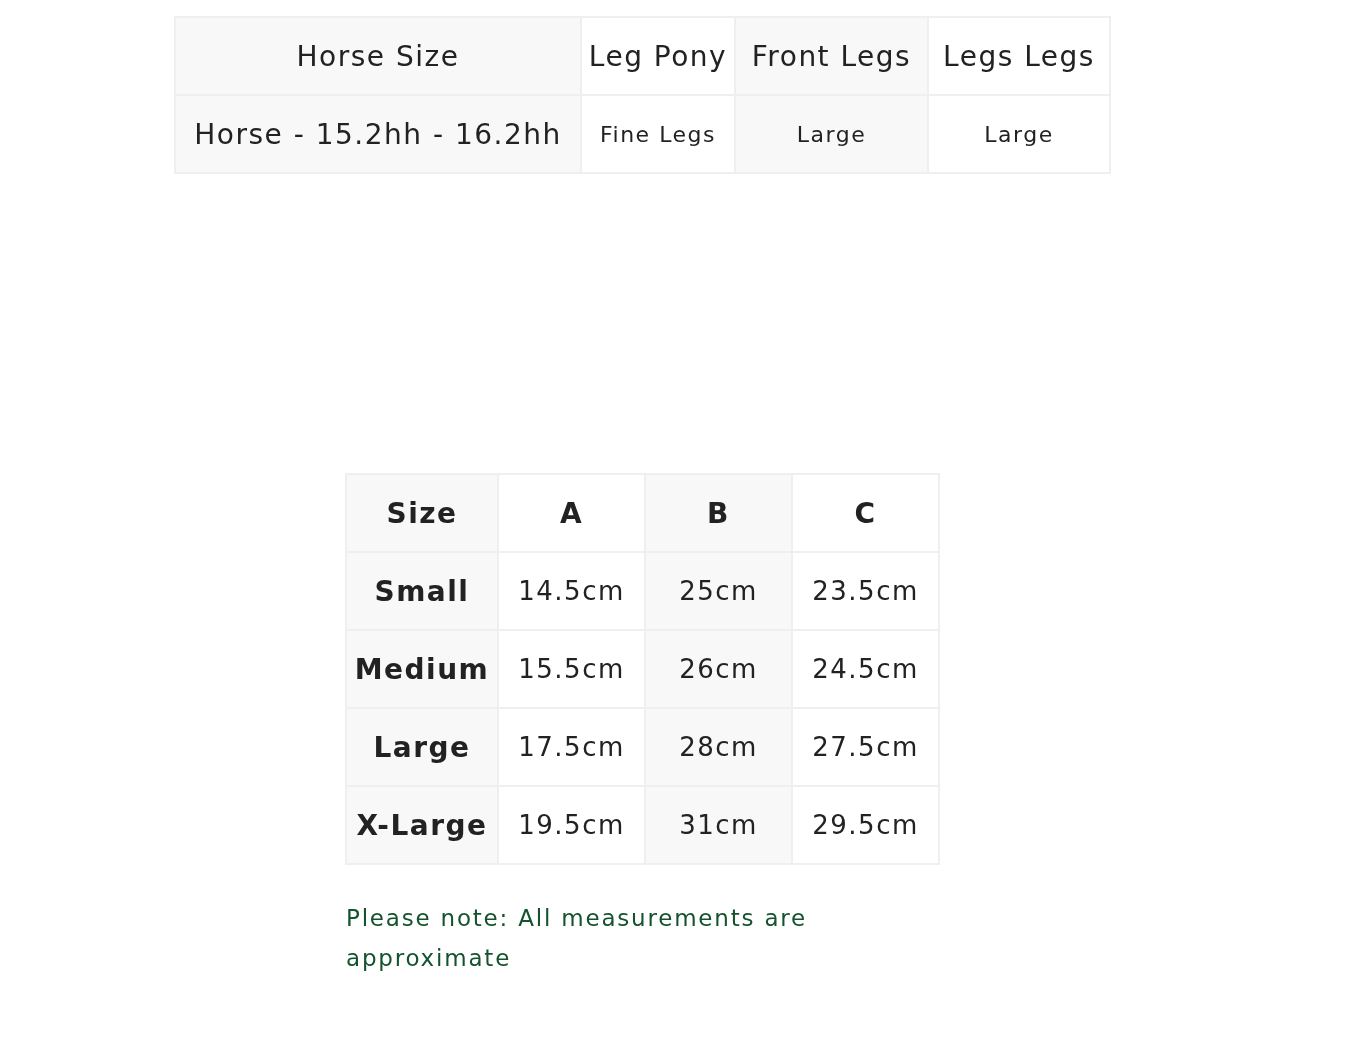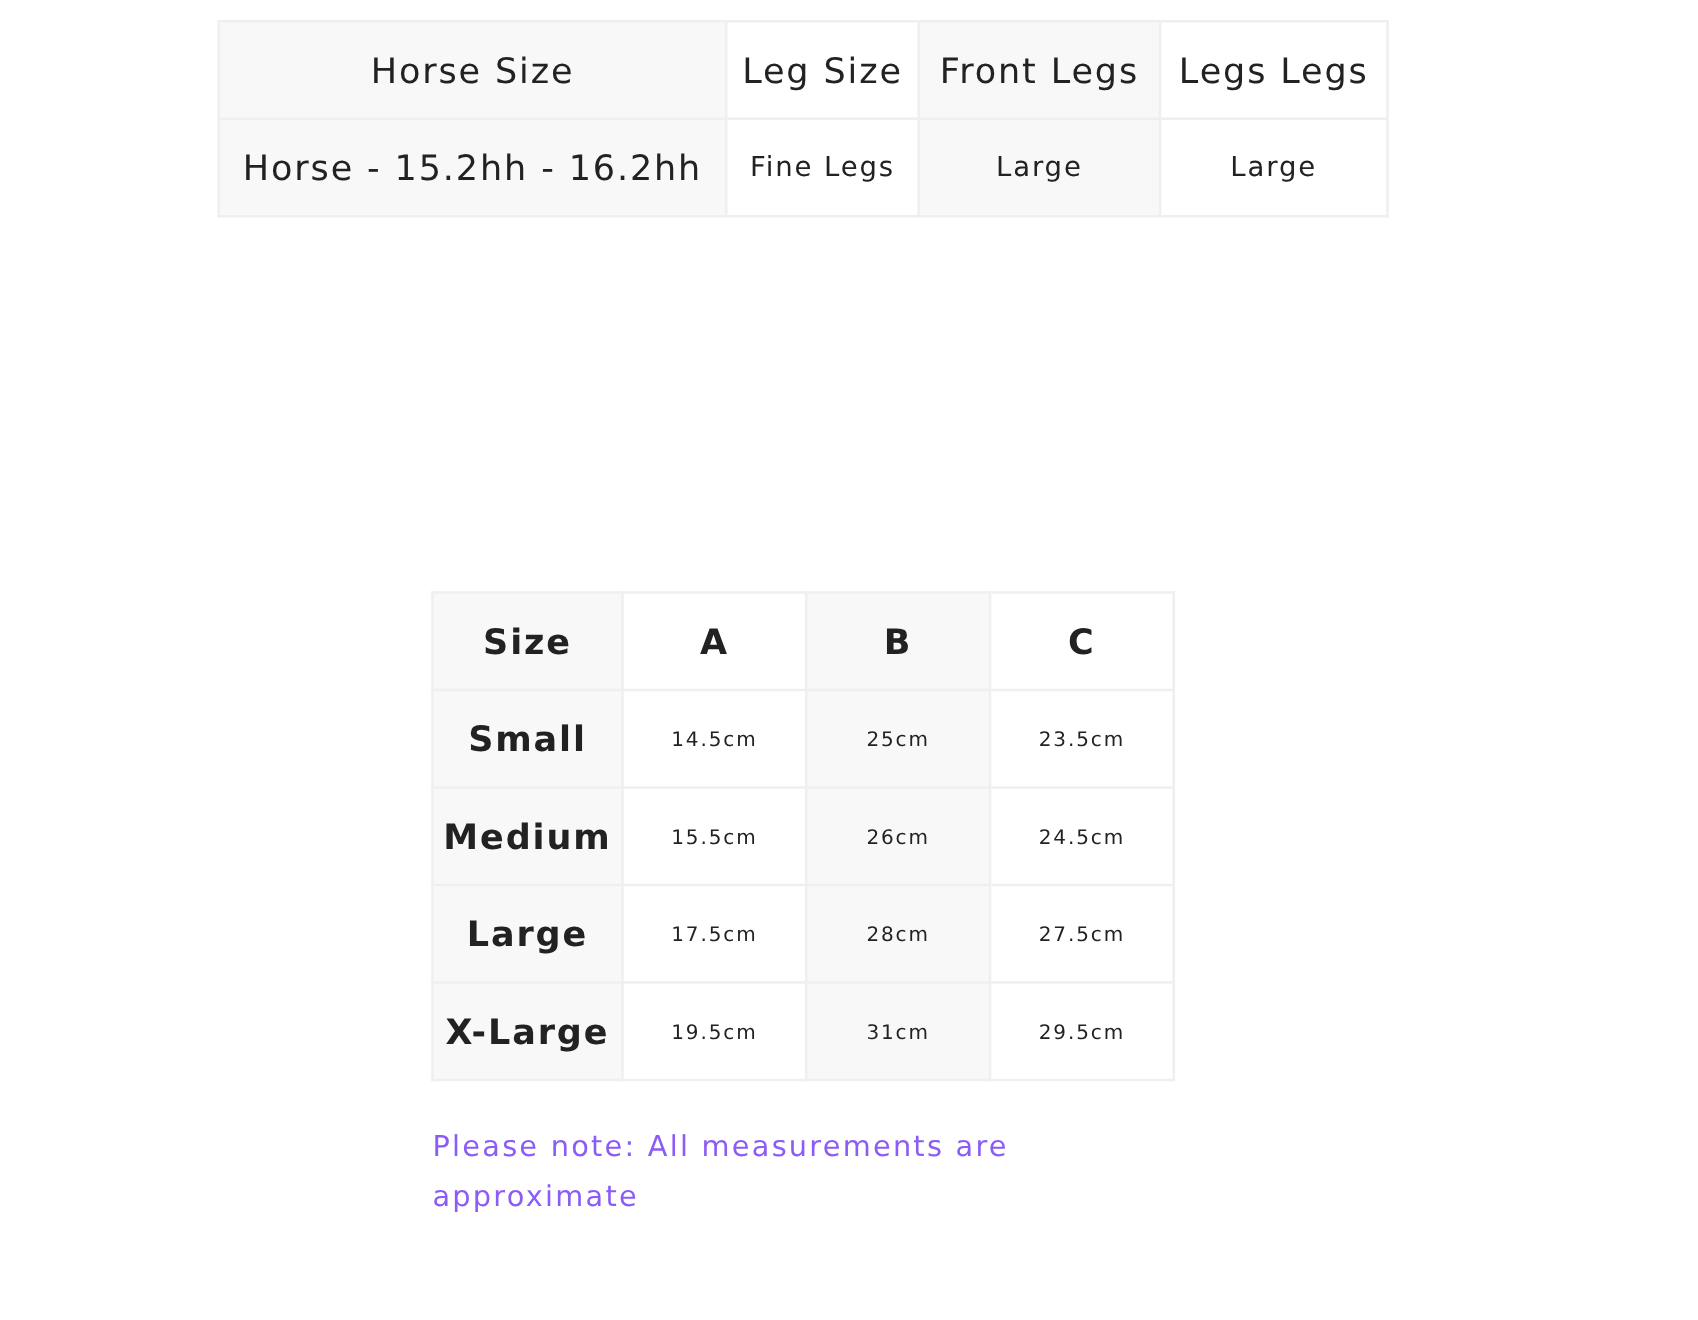--- a/index.html
+++ b/index.html
@@ -8,34 +8,34 @@
   td { border:2px solid #efefef; text-align:center; vertical-align:middle; padding:0; letter-spacing:1.5px; color:#222; }
   .shade { background:#f8f8f8; }
   #t1 { left:174px; top:16px; }
   #t1 td { height:76px; font-size:22px; white-space:nowrap; }
   #t1 td.big { font-size:28px; letter-spacing:1.5px; }
   #t1 td.c0 { width:404px; }
   #t1 td.c1 { width:152px; }
   #t1 td.c2 { width:191px; }
   #t1 td.c3 { width:180px; }
   #t2 { left:345px; top:473px; }
-  #t2 td { height:76px; font-size:16px; }
+  #t2 td { height:76px; font-size:26px; }
   #t2 td.big { font-size:28px;font-weight:bold; }
   #t2 td.c0 { width:150px; }
   #t2 td.c1, #t2 td.c2, #t2 td.c3 { width:145px; }
-  .note { position:absolute; left:346px; top:898px; width:540px; font-size:23px; line-height:40px; color:#8b5cf6; letter-spacing:1.8px; margin:0; }
+  .note { position:absolute; left:346px; top:898px; width:540px; font-size:23px; line-height:40px; color:#14532d; letter-spacing:1.8px; margin:0; }
 </style>
 </head>
 <body>
 
 <table id="t1">
   <tbody>
       <tr>
     <td class="c0 shade big">Horse Size</td>
-    <td class="c1 big">Leg Size</td>
+    <td class="c1 big">Leg Pony</td>
     <td class="c2 shade big">Front Legs</td>
     <td class="c3 big">Legs Legs</td>
   </tr>
   <tr>
     <td class="c0 shade big">Horse - 15.2hh - 16.2hh</td>
     <td class="c1">Fine Legs</td>
     <td class="c2 shade">Large</td>
     <td class="c3">Large</td>
   </tr>
 </tbody>

